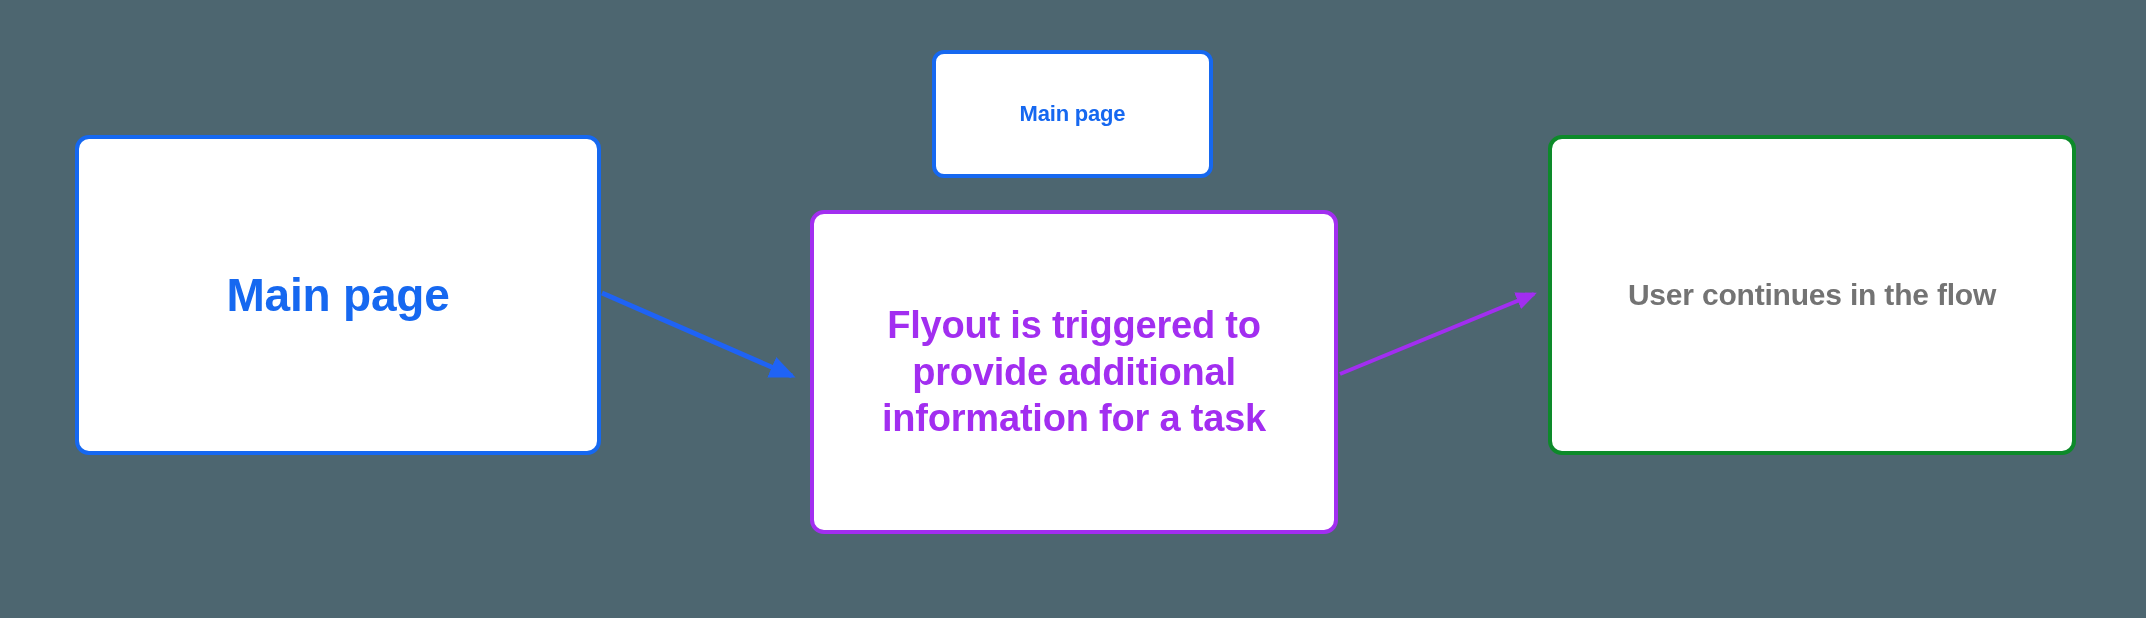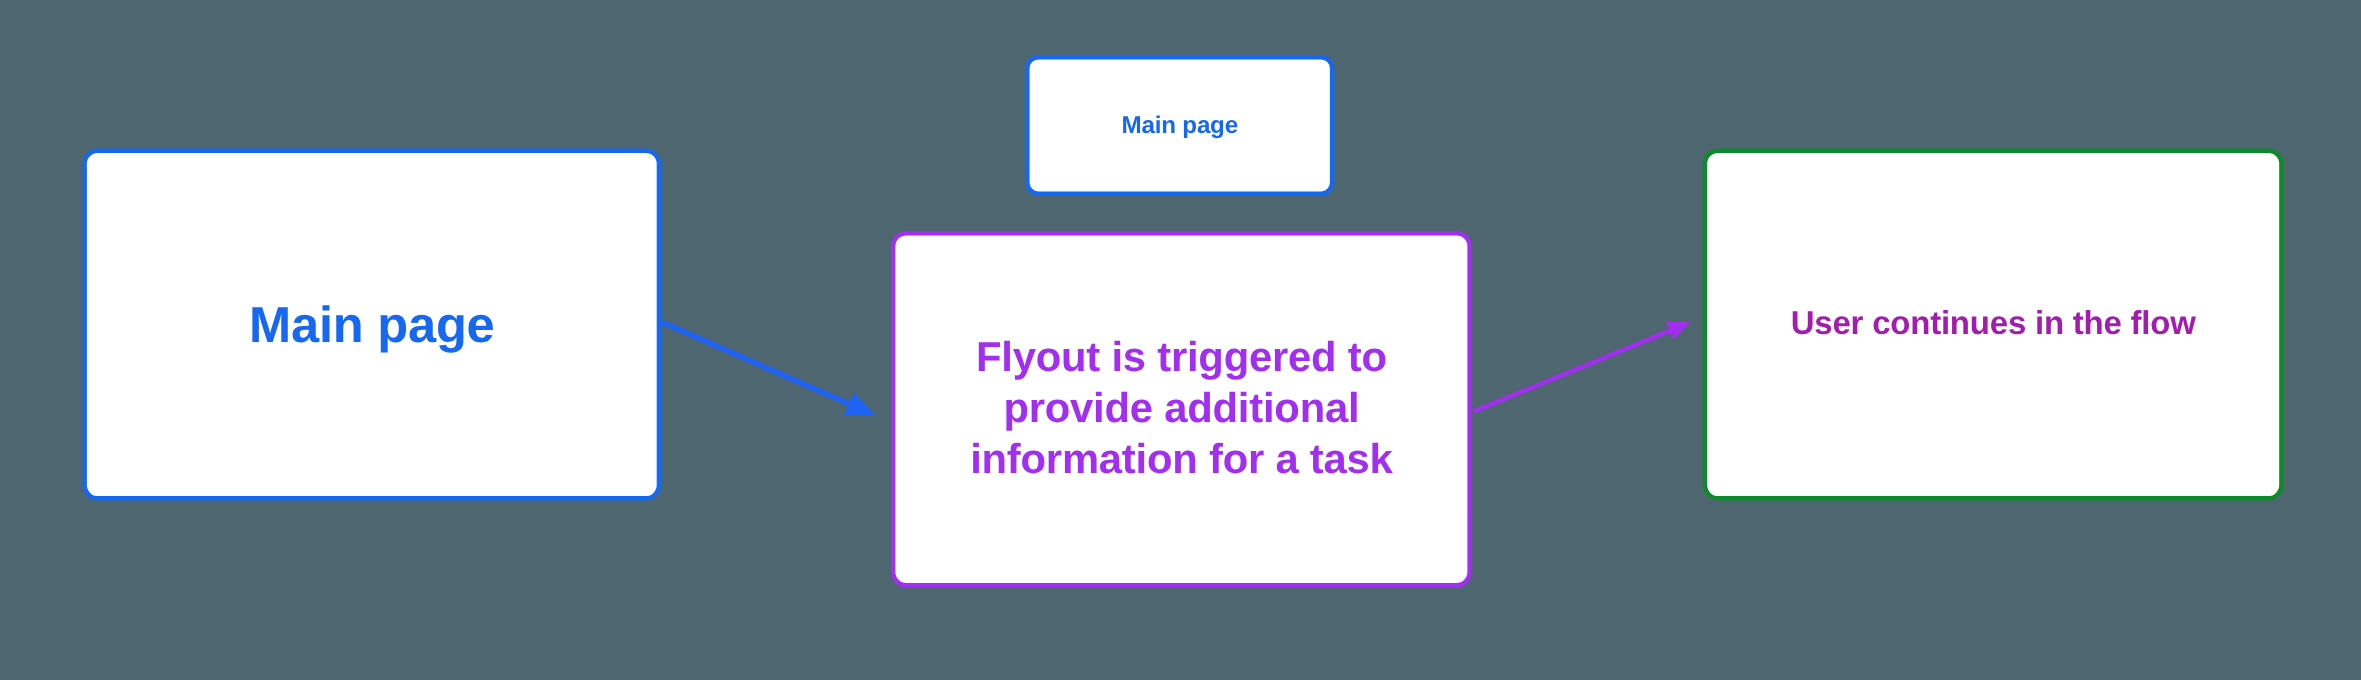--- a/index.html
+++ b/index.html
@@ -81,21 +81,21 @@
 
   
   #node-user-continues {
     left: 1548px;
     top: 135px;
     width: 528px;
     height: 320px;
     border-color: #0d8a2a;
   }
   #node-user-continues .node-label {
-    color: #a21caf;
+    color: #737373;
     font-size: 30px;
   }
 
   
   #connectors {
     position: absolute;
     left: 0;
     top: 0;
     width: 2146px;
     height: 618px;

